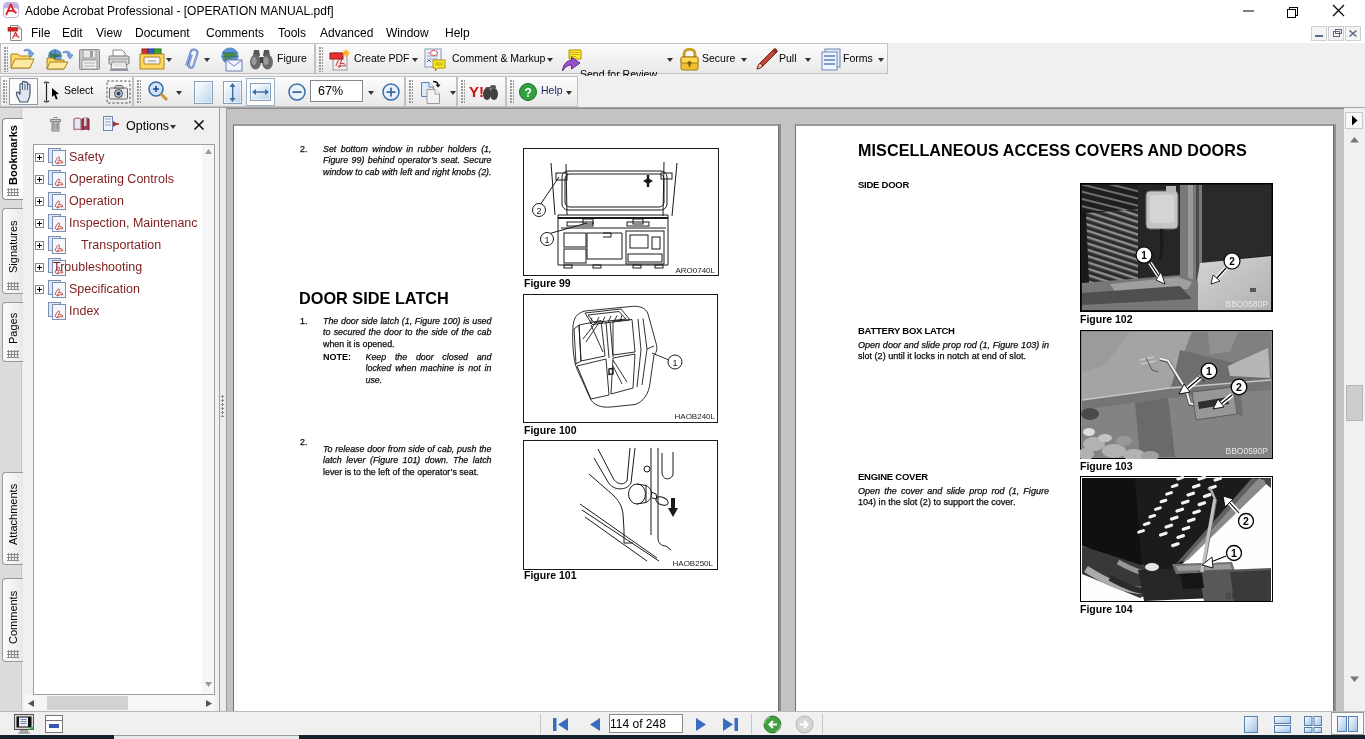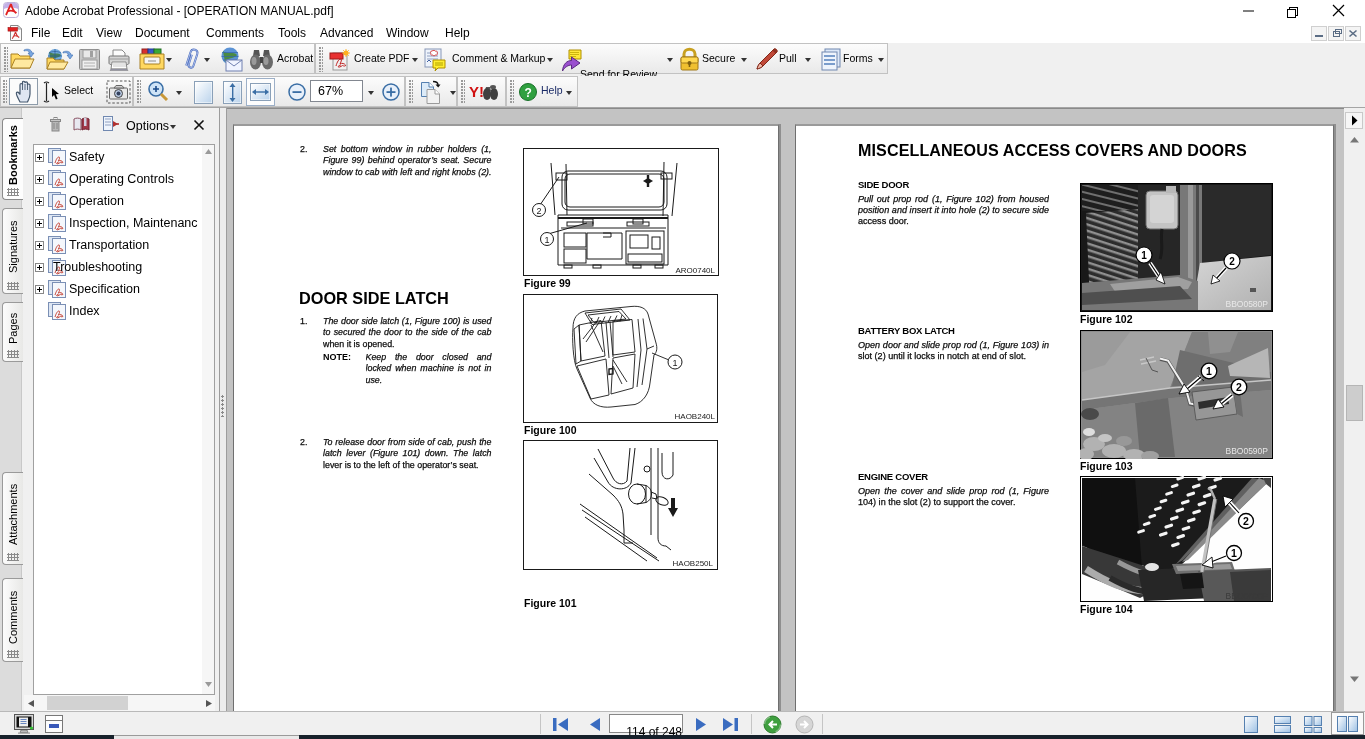--- a/index.html
+++ b/index.html
@@ -25,21 +25,21 @@
 .vtab .grp { position:absolute; left:4px; bottom:3px; width:12px; height:8px; background-image:radial-gradient(circle at 1.5px 1.5px,#8a8a8a 1px,transparent 1.3px); background-size:3px 3px; }
 #panel { position:absolute; left:23px; top:0; width:196px; height:603px; background:#f0f0f0; }
 #splitter { position:absolute; left:219px; top:0; width:8px; height:603px; background:#ececec; border-left:1px solid #9c9c9c; border-right:1px solid #9c9c9c; }
 #docarea { position:absolute; left:227px; top:0; width:1117px; height:603px; background:#c3c3c3; border-top:1px solid #8a8a8a; }
 #vscroll { position:absolute; left:1344px; top:0; width:21px; height:603px; background:#f0f0f0; }
 #statusbar { position:absolute; left:0; top:711px; width:1365px; height:24px; background:#f0f0f0; border-top:1px solid #b9b9b9; }
 #bottomstrip { position:absolute; left:0; top:735px; width:1365px; height:4px; background:#17212b; }
 .page { position:absolute; background:#fff; border:1px solid #6f6f6f; border-top:2px solid #9a9a9a; box-shadow:2px 0 0 #8f8f8f; }
 svg { display:block; }
 .bm { position:absolute; left:0; width:100%; height:22px; }
-.bm .lbl { position:absolute; left:46px; top:3px; font-size:12.5px; color:#000000; white-space:nowrap; }
+.bm .lbl { position:absolute; left:46px; top:3px; font-size:12.5px; color:#7f1d1d; white-space:nowrap; }
 .plus { position:absolute; left:13px; top:6px; width:9px; height:9px; border:1px solid #888; background:#fff; }
 .plus:before { content:""; position:absolute; left:1px; top:3px; width:5px; height:1px; background:#000; }
 .plus:after { content:""; position:absolute; left:3px; top:1px; width:1px; height:5px; background:#000; }
 .pnum,.ptxt { position:absolute; -webkit-text-stroke:0.25px #1a1a1a; font-size:8.9px; line-height:11.35px; color:#000; }
 #pageR .ptxt { font-size:9.05px; line-height:11.2px; }
 .ptxt div { height:11.35px; overflow:hidden;  }
 #pageR .ptxt div { height:11.2px; }
 .ptxt .jl { text-align:justify;font-style:italic; }
 .ptxt .jl:after { content:""; display:inline-block; width:100%; height:0; }
 .pitalic { font-style:italic; }
@@ -162,21 +162,21 @@
 
   <svg class="abs" style="left:249px;top:5px" width="25" height="23" viewBox="0 0 25 23">
     <path d="M5 2 L10 2 L11 8 L4 8 Z" fill="#555"></path>
     <path d="M15 2 L20 2 L21 8 L14 8 Z" fill="#555"></path>
     <ellipse cx="6.5" cy="14" rx="5.5" ry="7.5" fill="#6a6a6a"></ellipse>
     <ellipse cx="18.5" cy="14" rx="5.5" ry="7.5" fill="#6a6a6a"></ellipse>
     <ellipse cx="5" cy="13" rx="2.5" ry="4" fill="#9a9a9a"></ellipse>
     <ellipse cx="17" cy="13" rx="2.5" ry="4" fill="#9a9a9a"></ellipse>
     <rect x="11" y="9" width="3" height="6" fill="#444"></rect>
   </svg>
-  <div class="abs tlabel" style="left:277px;top:9px">Acrobat</div>
+  <div class="abs tlabel" style="left:277px;top:9px">Figure</div>
 
   <div class="grip" style="left:319px;top:4px;height:25px"></div>
   <svg class="abs" style="left:329px;top:6px" width="22" height="22" viewBox="0 0 22 22">
     <rect x="4" y="4" width="14" height="17" fill="#f0f0f0" stroke="#999"></rect>
     <path d="M7 17 C8 13 10 10 11.5 10 C13 10 12.5 12.5 11 14.5 C13 14 15.5 14.5 16.5 16 C17 17.3 15 17.3 13.5 16.5 C12 17.7 9.5 18.6 9.2 17.8 C9 17.1 10.5 16.2 12 15.8" fill="none" stroke="#c02020" stroke-width="1"></path>
     <rect x="1" y="4" width="13" height="6" fill="#e83030" stroke="#a01818"></rect>
     <circle cx="17" cy="4" r="2.5" fill="#ffb020"></circle>
     <path d="M17 0 L17 8 M13 4 L21 4 M14.2 1.2 L19.8 6.8 M19.8 1.2 L14.2 6.8" stroke="#ffb020" stroke-width="0.9"></path>
   </svg>
   <div class="abs tlabel" style="left:354px;top:9px">Create PDF</div>
@@ -350,21 +350,21 @@
           <div class="jl">to secured the door to the side of the cab</div>
           <div>when it is opened.</div>
         </div>
       <div class="pnote" style="left:89px;top:226px">NOTE:</div>
       <div class="ptxt pitalic" style="left:131.5px;top:226px;width:126px">
           <div class="jl">Keep the door closed and</div>
           <div class="jl">locked when machine is not in</div>
           <div>use.</div>
         </div>
       <div class="pnum" style="left:66px;top:311px">2.</div>
-      <div class="ptxt" style="left:89px;top:311px;width:168.5px">
+      <div class="ptxt" style="left:89px;top:318px;width:168.5px">
           <div class="jl">To release door from side of cab, push the</div>
           <div class="jl">latch lever (Figure 101) down. The latch</div>
           <div>lever is to the left of the operator’s seat.</div>
         </div>
       <svg id="fig99" class="abs" style="left:289px;top:22px" width="196" height="128" viewBox="0 0 196 128">
         <rect x="0.5" y="0.5" width="195" height="127" fill="#fff" stroke="#1a1a1a"></rect>
         <g stroke="#1a1a1a" fill="none" stroke-width="1">
           <path d="M28 15 L32 67 M43 16 L44 67"></path>
           <path d="M141 14 L140 68 M154 15 L149 68"></path>
           <rect x="39" y="23" width="105" height="39" rx="6"></rect>
@@ -443,30 +443,25 @@
           <path d="M135 98 C135 103 138 106 143 106 L148 110"></path>
           <ellipse cx="114" cy="54" rx="8.5" ry="10"></ellipse>
           <path d="M114 44 L123 45.5 C127 47.5 128.5 50.5 128.5 54 C128.5 57.5 127 60.5 123 62.5 L114 64"></path>
           <path d="M123 45.5 L123 62.5"></path>
           <path d="M128 52 L133 54 L134 59 L129 58"></path>
           <ellipse cx="139" cy="61" rx="6.5" ry="3.8" transform="rotate(22 139 61)"></ellipse>
         </g>
         <path d="M148 58 L152 58 L152 68 L155 68 L150 77 L145 68 L148 68 Z" fill="#1a1a1a"></path>
         <text x="190" y="126" font-size="8" text-anchor="end" fill="#1a1a1a">HAOB250L</text>
       </svg>
-      <div class="pcap" style="left:290px;top:471px">Figure 101</div>
+      <div class="pcap" style="left:290px;top:443px">Figure 101</div>
     </div>
     <div class="page" id="pageR" style="left:568px;top:15px;width:539px;height:589px">
       <div class="ptitle" style="left:62px;top:15px">MISCELLANEOUS ACCESS COVERS AND DOORS</div>
       <div class="psub" style="left:62px;top:53px">SIDE DOOR</div>
-      <div class="ptxt" style="left:62px;top:68px;width:191px">
-          <div class="jl">Pull out prop rod (1, Figure 102) from housed</div>
-          <div class="jl">position and insert it into hole (2) to secure side</div>
-          <div>access door.</div>
-        </div>
       <div class="psub" style="left:62px;top:199px">BATTERY BOX LATCH</div>
       <div class="ptxt" style="left:62px;top:214px;width:191px">
           <div class="jl">Open door and slide prop rod (1, Figure 103) in</div>
           <div>slot (2) until it locks in notch at end of slot.</div>
         </div>
       <div class="psub" style="left:62px;top:345px">ENGINE COVER</div>
       <div class="ptxt" style="left:62px;top:360px;width:191px">
           <div class="jl">Open the cover and slide prop rod (1, Figure</div>
           <div>104) in the slot (2) to support the cover.</div>
         </div>
@@ -715,21 +710,21 @@
           </svg>
           <div class="lbl" style="left:36px">Inspection, Maintenanc</div>
         </div>
         <div class="bm" style="top:89px">
           <div class="plus" style="left:2px;top:6px"></div>
           <svg class="abs" style="left:15px;top:1px" width="19" height="19" viewBox="0 0 19 19">
             <rect x="0.5" y="0.5" width="12" height="14" fill="#dde6f3" stroke="#7a8fb5"></rect>
             <rect x="4.5" y="2.5" width="13" height="15" fill="#f4f7fc" stroke="#7a8fb5"></rect>
             <path d="M7 15 C8 11.5 9.6 9 10.8 9 C12 9 11.6 11.1 10.4 12.7 C11.9 12.3 14 12.7 14.8 14 C15.2 15.1 13.5 15 12.3 14.4 C11 15.5 8.9 16.3 8.6 15.6 C8.4 15 9.6 14.2 10.8 13.9" fill="none" stroke="#c03020" stroke-width="0.9"></path>
           </svg>
-          <div class="lbl" style="left:36px">Transportation</div>
+          <div class="lbl" style="left:48px">Transportation</div>
         </div>
         <div class="bm" style="top:111px">
           <div class="plus" style="left:2px;top:6px"></div>
           <svg class="abs" style="left:15px;top:1px" width="19" height="19" viewBox="0 0 19 19">
             <rect x="0.5" y="0.5" width="12" height="14" fill="#dde6f3" stroke="#7a8fb5"></rect>
             <rect x="4.5" y="2.5" width="13" height="15" fill="#f4f7fc" stroke="#7a8fb5"></rect>
             <path d="M7 15 C8 11.5 9.6 9 10.8 9 C12 9 11.6 11.1 10.4 12.7 C11.9 12.3 14 12.7 14.8 14 C15.2 15.1 13.5 15 12.3 14.4 C11 15.5 8.9 16.3 8.6 15.6 C8.4 15 9.6 14.2 10.8 13.9" fill="none" stroke="#c03020" stroke-width="0.9"></path>
           </svg>
           <div class="lbl" style="left:20px">Troubleshooting</div>
         </div>
@@ -805,21 +800,21 @@
   </svg>
   <div class="vsep" style="left:540px;top:2px;height:20px;background:#c5c5c5"></div>
 
   <svg class="abs" style="left:552px;top:5px" width="17" height="15" viewBox="0 0 17 15">
     <rect x="1" y="1" width="3.5" height="13" fill="#3a6cc0"></rect>
       <path d="M16 1 L6 7.5 L16 14 Z" fill="#3a6cc0"></path>
   </svg>
   <svg class="abs" style="left:588px;top:5px" width="13" height="15" viewBox="0 0 13 15">
     <path d="M12 1 L2 7.5 L12 14 Z" fill="#3a6cc0"></path>
   </svg>
-  <div class="abs" style="left:609px;top:2px;width:74px;height:19px;background:#fff;border:1px solid #888;font-size:12px;text-align:right;padding-top:10px">114 of 248</div>
+  <div class="abs" style="left:609px;top:2px;width:74px;height:19px;background:#fff;border:1px solid #888;font-size:12px;text-align:left;padding-top:2px">114 of 248</div>
   <svg class="abs" style="left:695px;top:5px" width="13" height="15" viewBox="0 0 13 15">
     <path d="M1 1 L11 7.5 L1 14 Z" fill="#3a6cc0"></path>
   </svg>
   <svg class="abs" style="left:722px;top:5px" width="17" height="15" viewBox="0 0 17 15">
     <path d="M1 1 L11 7.5 L1 14 Z" fill="#3a6cc0"></path>
       <rect x="12.5" y="1" width="3.5" height="13" fill="#3a6cc0"></rect>
   </svg>
   <div class="vsep" style="left:751px;top:2px;height:20px;background:#c5c5c5"></div>
   <svg class="abs" style="left:763px;top:3px" width="19" height="19" viewBox="0 0 19 19">
     <circle cx="9.5" cy="9.5" r="8.5" fill="#3f9f3f" stroke="#2a7a2a"></circle>

